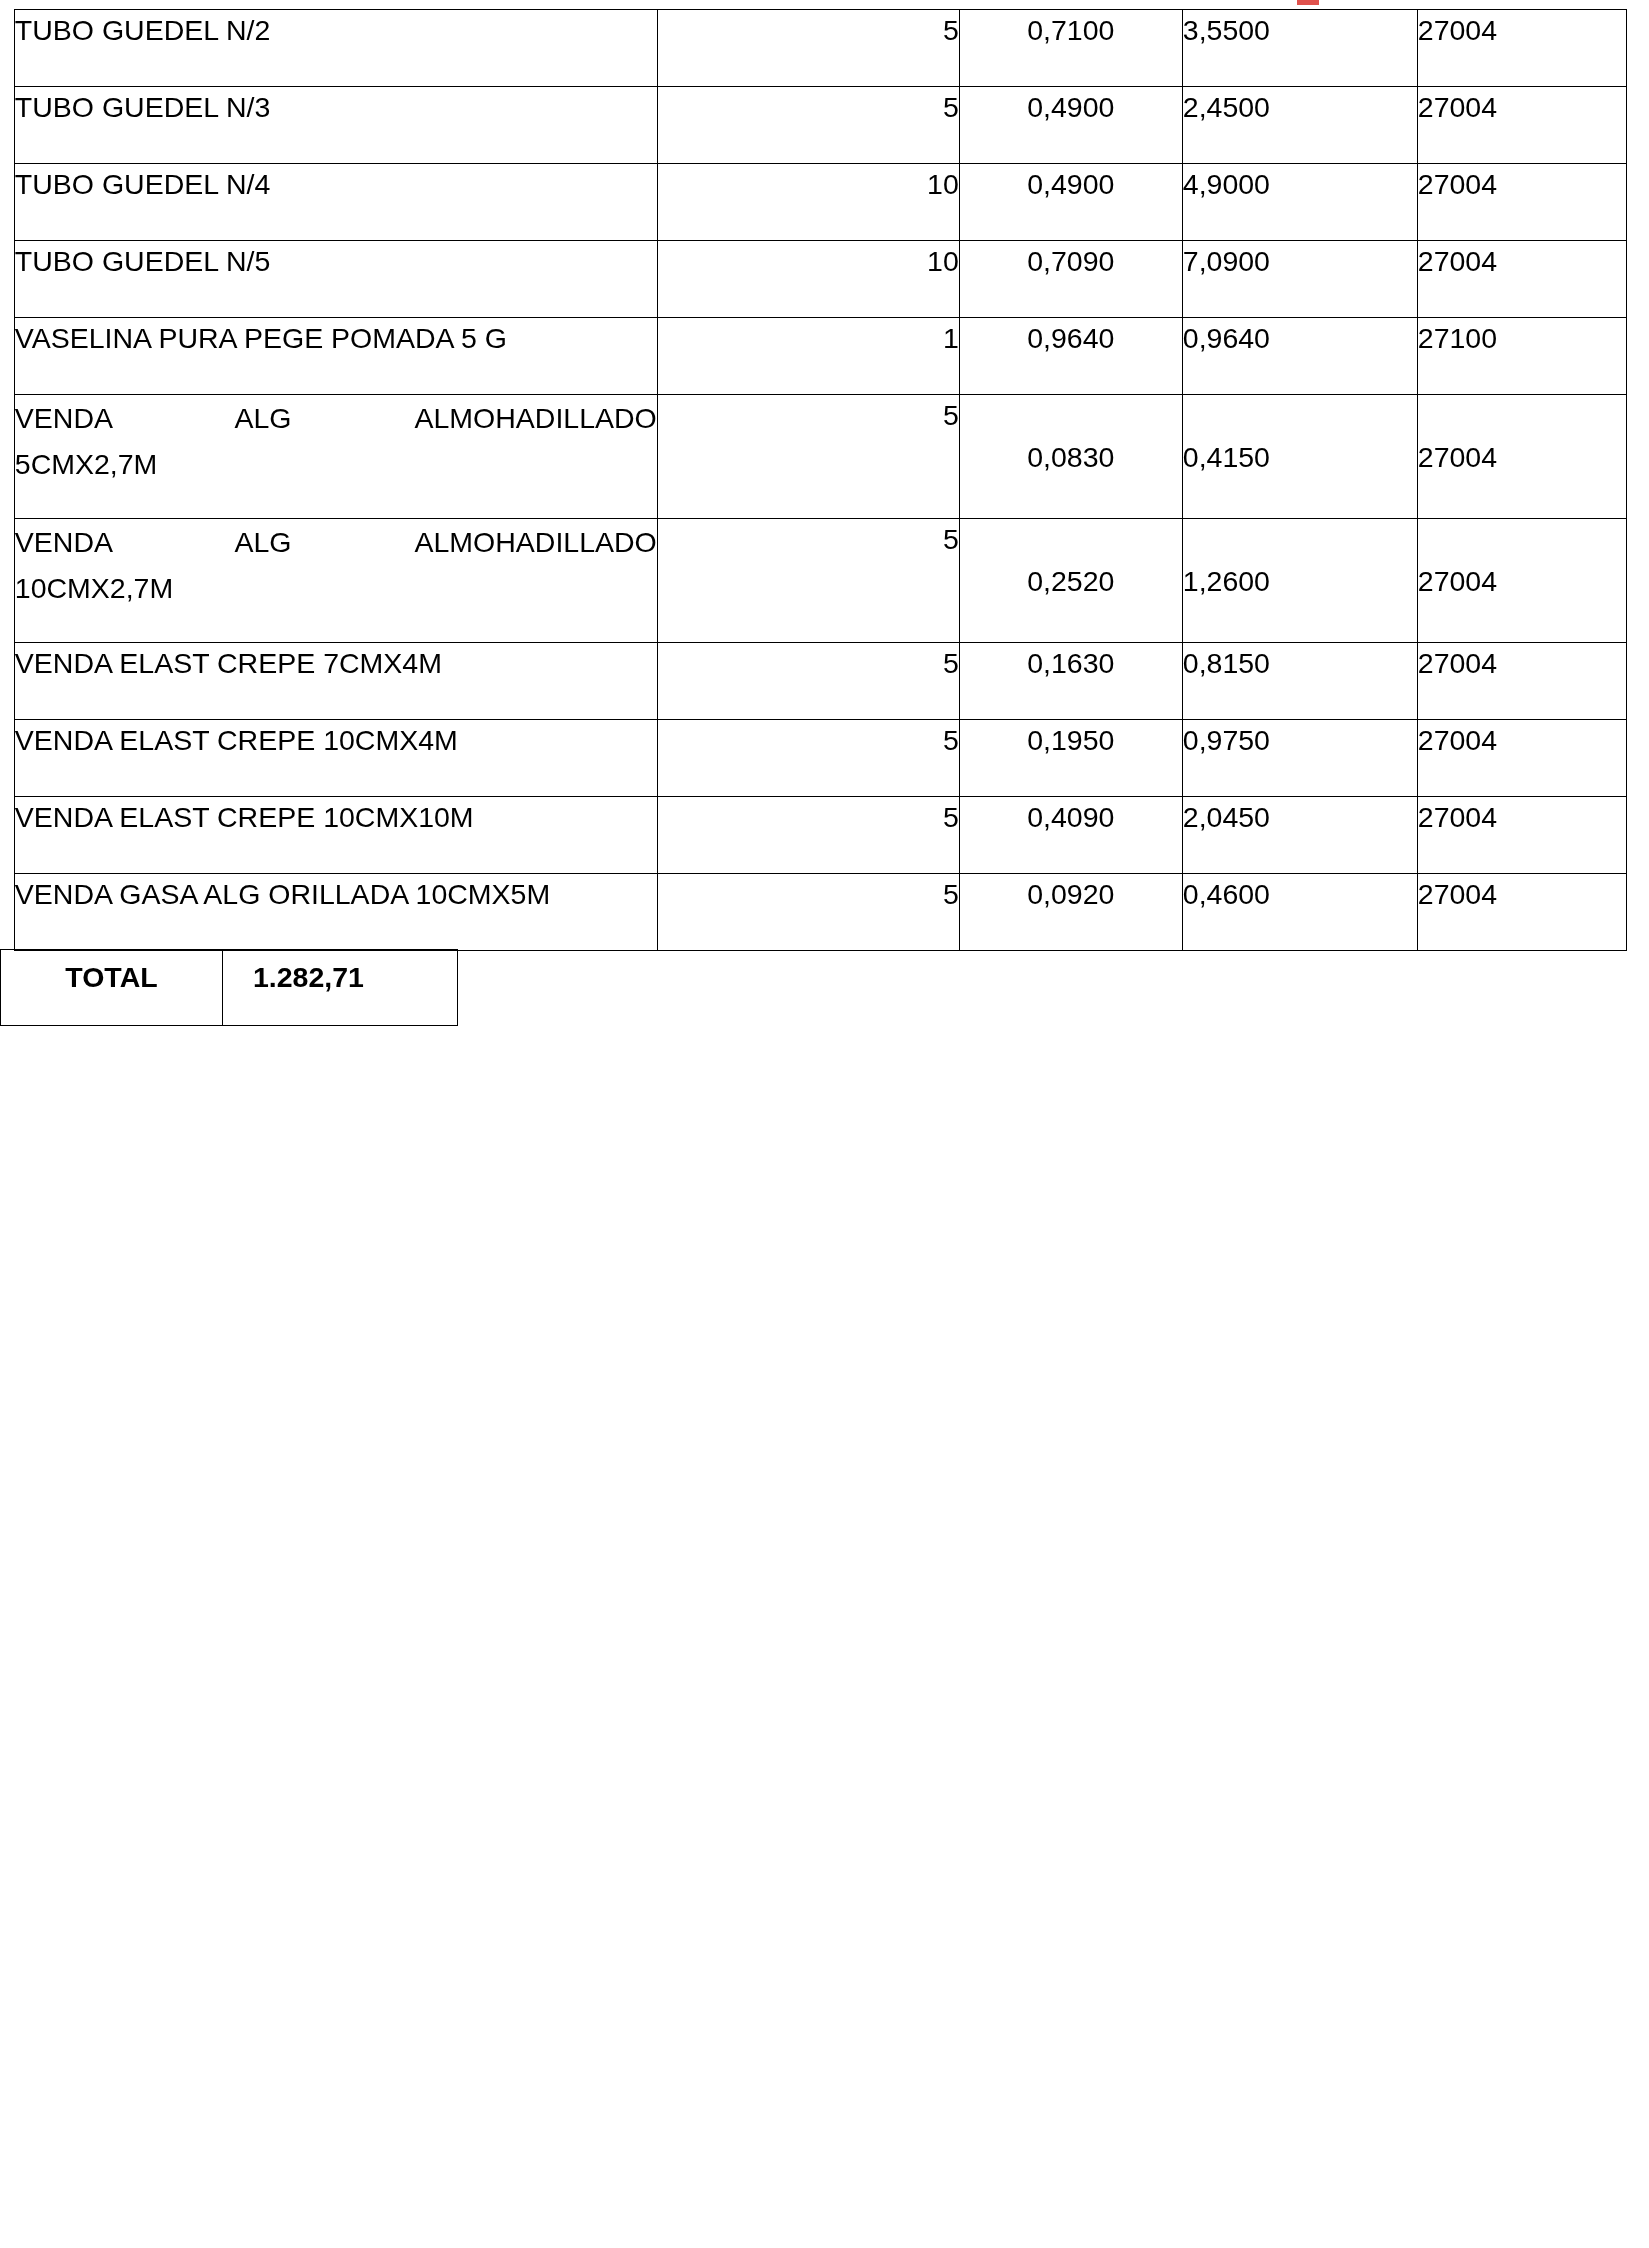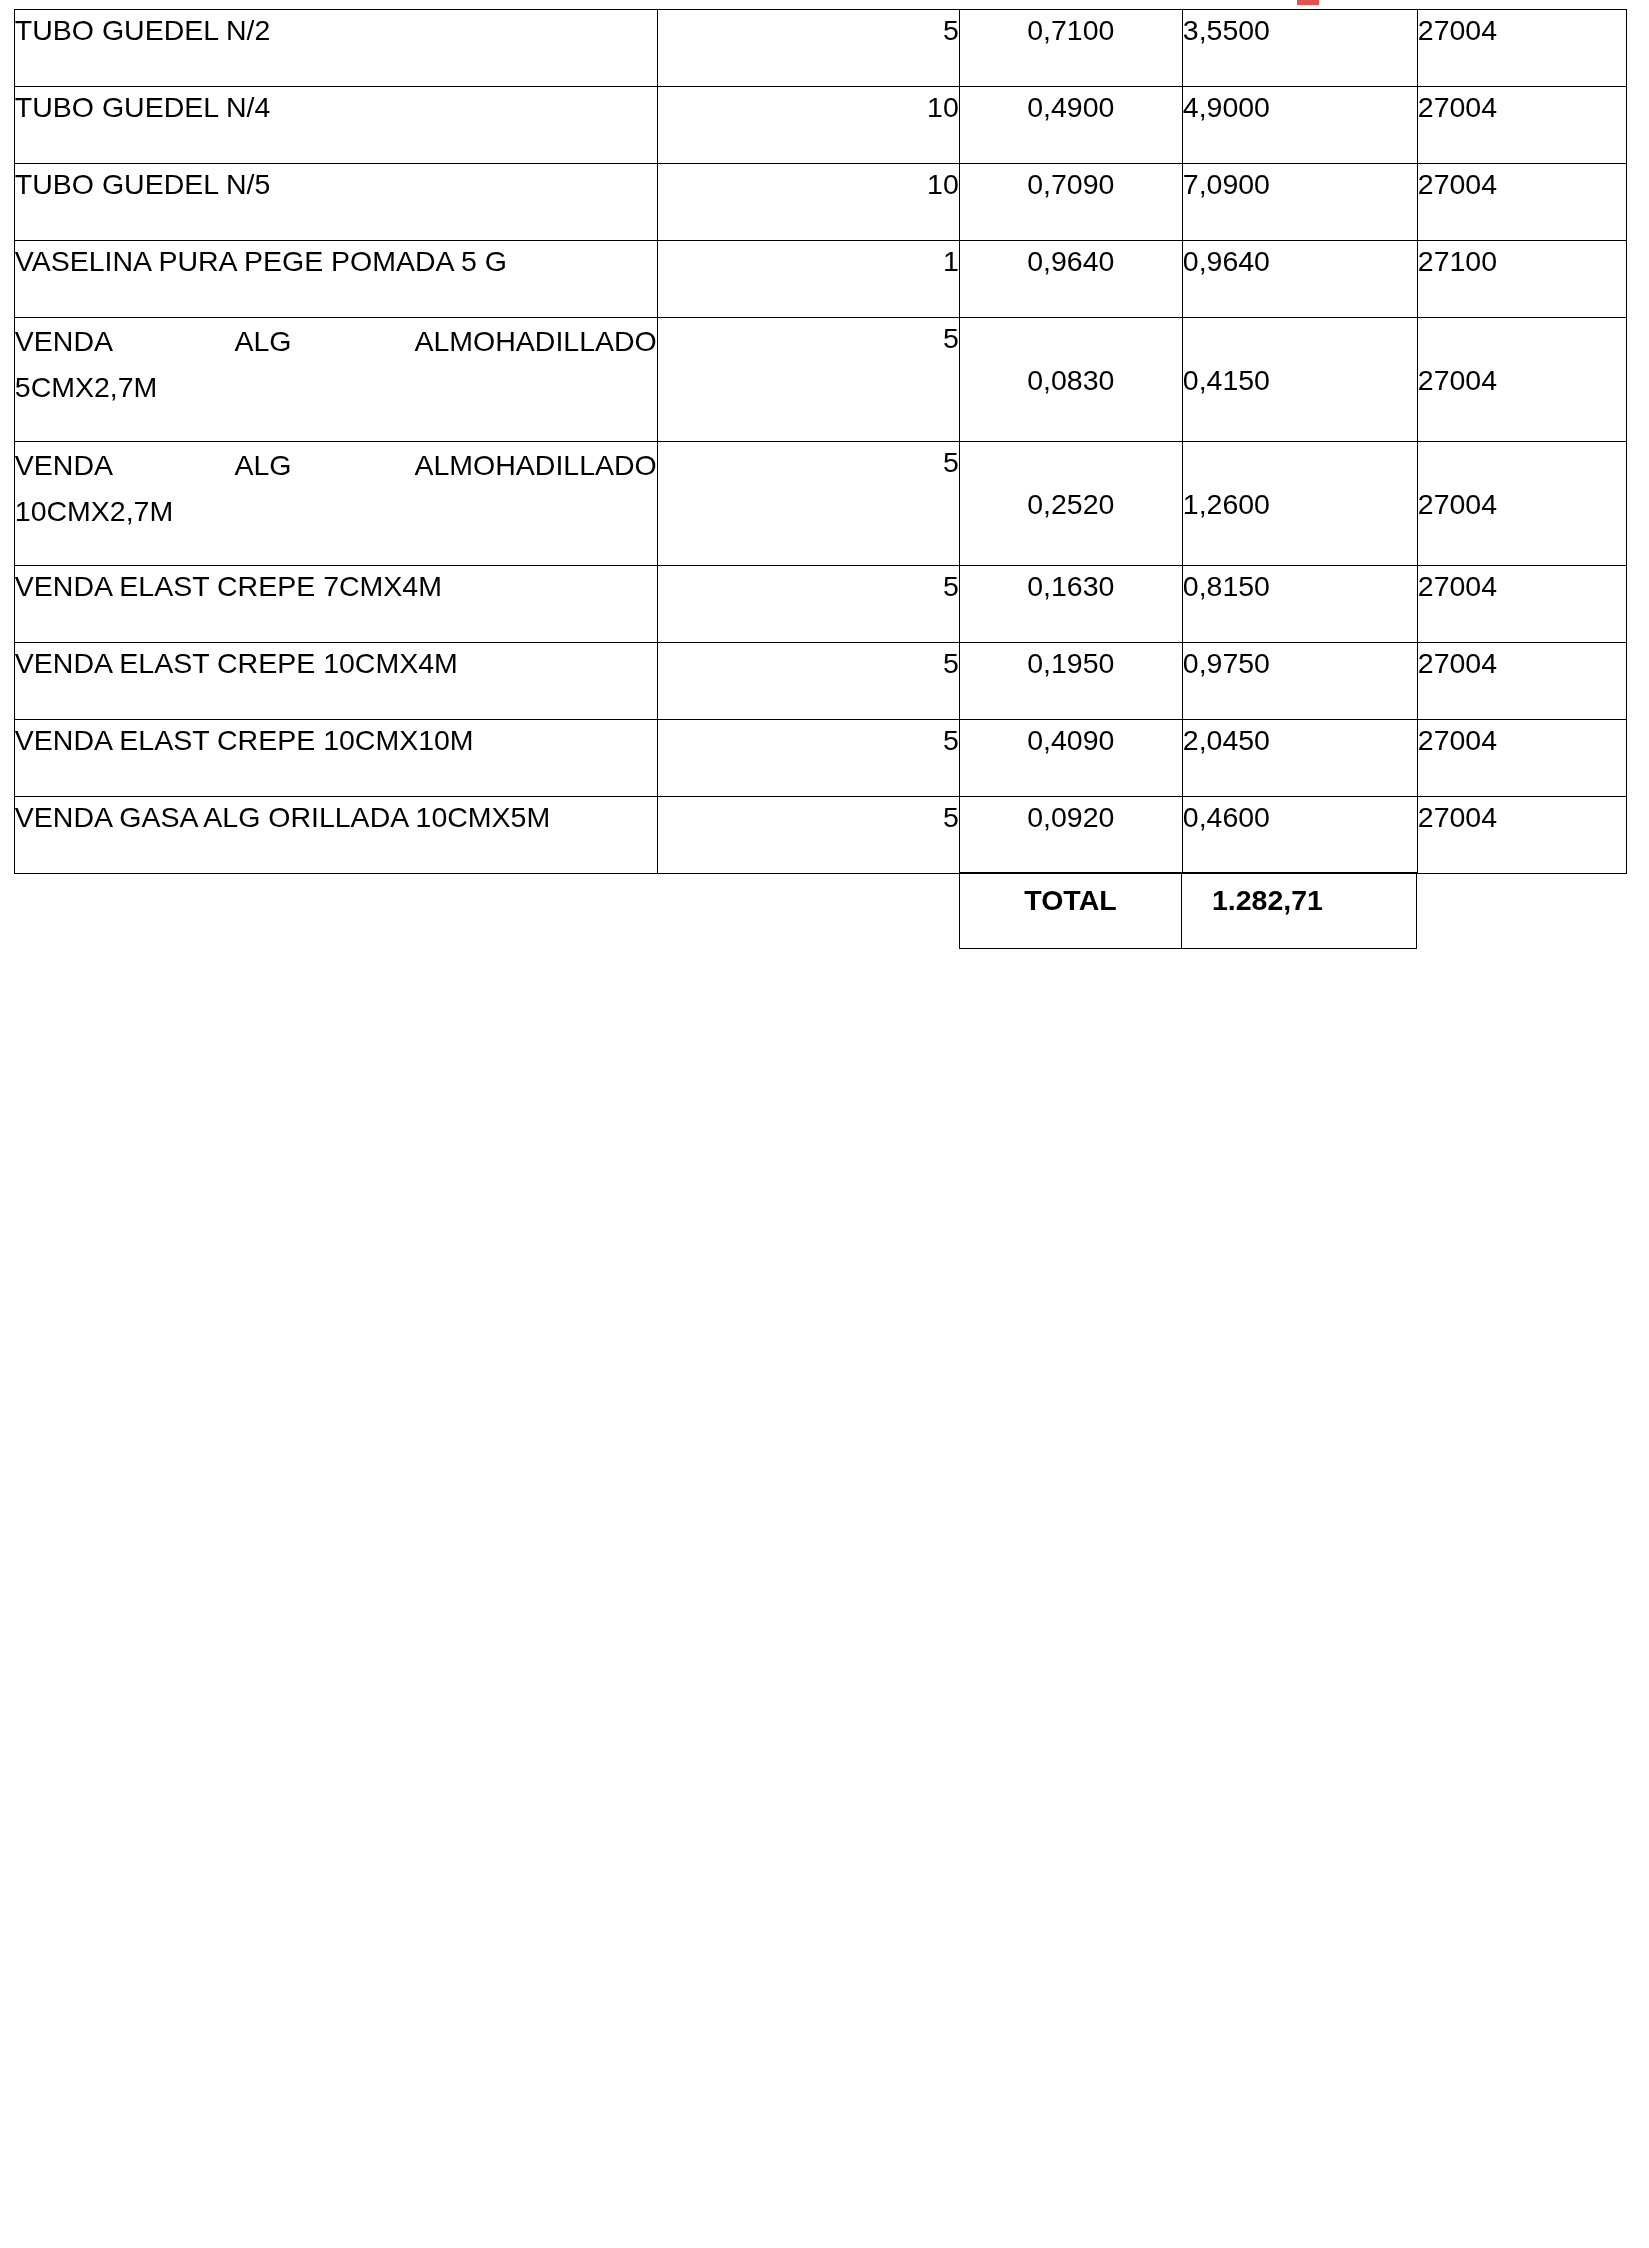--- a/index.html
+++ b/index.html
@@ -50,21 +50,20 @@
   tr.two-line td.c-total,
   tr.two-line td.c-code {
     vertical-align: middle;
     padding-top: 0;
   }
   .jline {
     text-align: justify;
     text-align-last: justify;
   }
   .total-box {
-    margin-left: 959px;
     margin-top: -1.8px;
     width: 458px;
     height: 77px;
     box-sizing: border-box;
     border: 1.8px solid #000000;
     display: flex;
     font-size: 28.5px;
     font-weight: bold;
   }
   .total-label-cell {
@@ -99,20 +98,27 @@
     <tbody>
 
       <tr class="h84">
         <td class="c-name">TUBO GUEDEL N/2</td>
         <td class="c-qty">5</td>
         <td class="c-unit">0,7100</td>
         <td class="c-total">3,5500</td>
         <td class="c-code">27004</td>
       </tr>
 
+      <tr class="h84">
+        <td class="c-name">TUBO GUEDEL N/3</td>
+        <td class="c-qty">5</td>
+        <td class="c-unit">0,4900</td>
+        <td class="c-total">2,4500</td>
+        <td class="c-code">27004</td>
+      </tr>
 
       <tr class="h84">
         <td class="c-name">TUBO GUEDEL N/4</td>
         <td class="c-qty">10</td>
         <td class="c-unit">0,4900</td>
         <td class="c-total">4,9000</td>
         <td class="c-code">27004</td>
       </tr>
 
       <tr class="h84">

